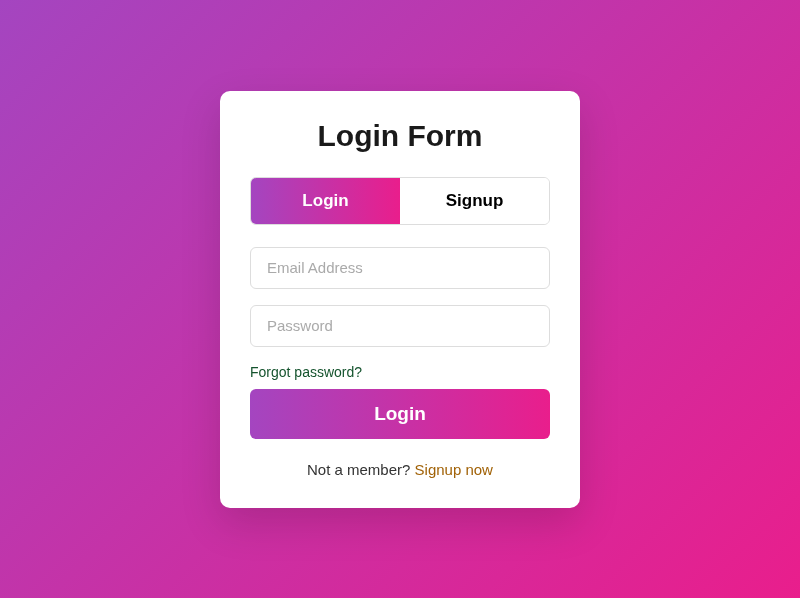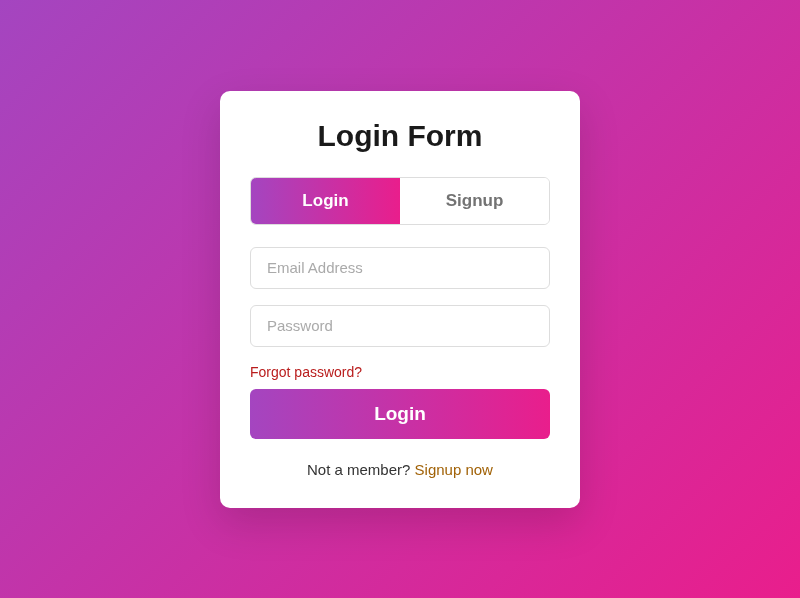--- a/index.html
+++ b/index.html
@@ -42,21 +42,21 @@
     }
     .tab {
       flex: 1;
       display: flex;
       align-items: center;
       justify-content: center;
       font-size: 17px;
       font-weight: 600;
       cursor: pointer;
       background: #fff;
-      color: #737373;
+      color: #000000;
       border: none;
       outline: none;
     }
     .tab.active {
       background: linear-gradient(90deg, #a445c0 0%, #e91e8c 100%);
       color: #fff;
     }
     .field {
       width: 100%;
       height: 42px;
@@ -66,21 +66,21 @@
       font-size: 15px;
       color: #333;
       margin-bottom: 16px;
       outline: none;
     }
     .field::placeholder {
       color: #aaa;
     }
     .forgot {
       display: inline-block;
-      color: #b91c1c;
+      color: #14532d;
       font-size: 14px;
       text-decoration: none;
       margin-top: -6px;
       margin-bottom: 9px;
       cursor: pointer;
     }
     .submit {
       width: 100%;
       height: 50px;
       border: none;

